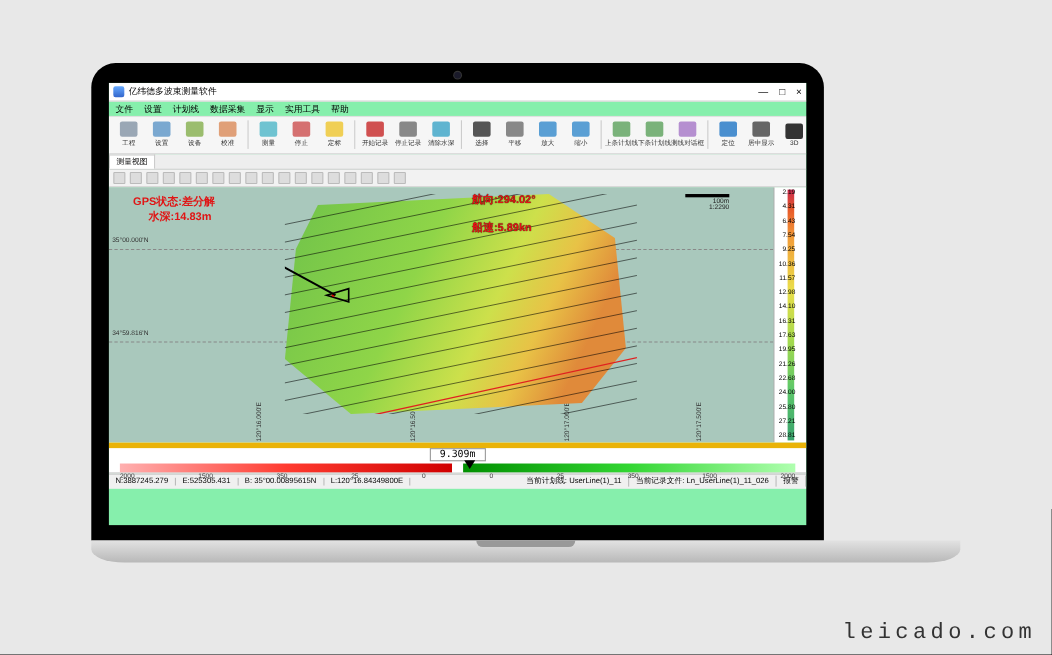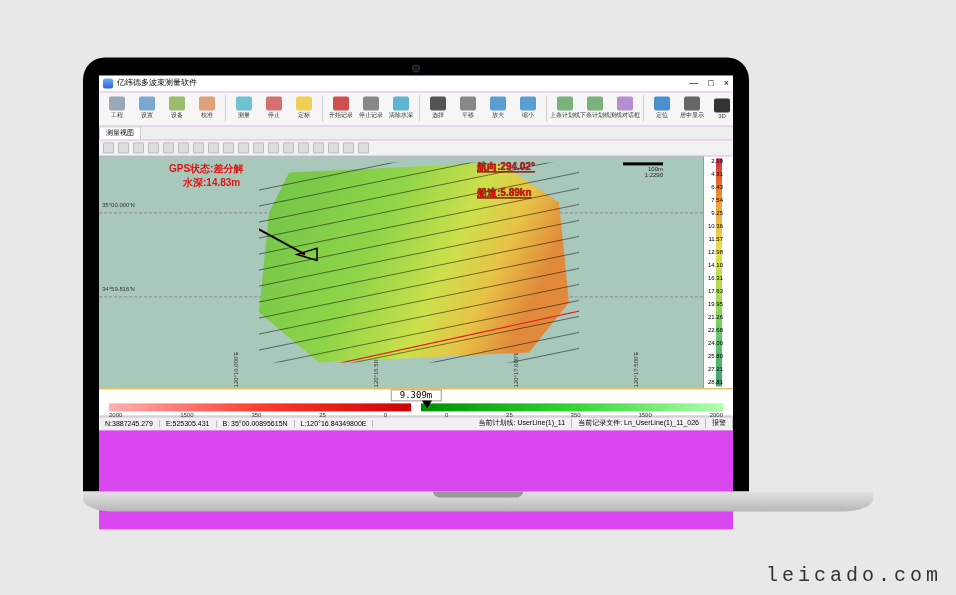--- a/index.html
+++ b/index.html
@@ -2,21 +2,21 @@
 <html><head>
 <meta charset="utf-8">
 <style>
 * { margin: 0; padding: 0; box-sizing: border-box; }
 body { width: 956px; height: 595px; background: #e8e8e8; font-family: "Microsoft YaHei", Arial, sans-serif; position: relative; overflow: hidden; }
 
 
 .laptop { position: absolute; left: 50%; top: 50%; transform: translate(-50%, -53%); }
 .screen-bezel { width: 666px; height: 434px; background: #000; border-radius: 22px 22px 0 0; padding: 18px 16px 14px 16px; position: relative; }
 .camera { position: absolute; top: 8px; left: 50%; transform: translateX(-50%); width: 6px; height: 6px; background: #1a1a2a; border-radius: 50%; box-shadow: 0 0 0 1px #333; }
-.screen { width: 634px; height: 454px; background: #d946ef; overflow: hidden; position: relative; font-size: 8px; }
+.screen { width: 634px; height: 402px; background: #86efac; overflow: hidden; position: relative; font-size: 8px; }
 .laptop-base { width: 790px; height: 20px; background: linear-gradient(#e2e2e2, #b8b8b8); border-radius: 0 0 30px 30px / 0 0 12px 12px; margin: 0 auto; position: relative; }
 .laptop-base::before { content:""; position:absolute; left:50%; top:0; transform:translateX(-50%); width:90px; height:6px; background:#999; border-radius:0 0 8px 8px; }
 
 
 .titlebar { height: 17px; background: #fff; display: flex; align-items: center; padding: 0 4px; border-bottom: 1px solid #d0d0d0; }
 .titlebar .icon { width:10px; height:10px; background: linear-gradient(#6af,#36c); border-radius:2px; margin-right:4px; }
 .titlebar .title { font-size: 8px; color: #000; flex:1; }
 .winctrl { display:flex; gap:10px; font-size:9px; color:#000; }
 .winctrl span { cursor:default; }
 
@@ -48,34 +48,34 @@
 
 
 .bathy { position:absolute; left:160px; top:6px; width:320px; height:200px; }
 .bathy svg { width:100%; height:100%; }
 
 
 .tracks line { stroke:#000; stroke-width:0.5; }
 
 
 .ovl { position:absolute; font-weight:bold; font-size:10px; }
-.ovl.red { color:#e01515;margin-left:48px; }
-.ovl.shadow { text-shadow: 0 0 1px #000; text-decoration: underline; }
+.ovl.red { color:#e01515; }
+.ovl.shadow { text-shadow: 0 0 1px #000; }
 
 
 .scalebar { position:absolute; top:6px; right:40px; font-size:6px; color:#222; text-align:right; }
 .scalebar .bar { width:40px; height:3px; background:#000; margin-bottom:1px; }
 
 
 .latline { position:absolute; left:0; right:0; border-top:1px dashed #888; }
 .latlbl { position:absolute; left:2px; font-size:6px; color:#333; background:rgba(169,200,188,0.7); padding:0 1px; }
 .lonlbl { position:absolute; bottom:1px; font-size:6px; color:#333; transform: rotate(-90deg); transform-origin: left bottom; }
 
 
-.cslider { height:28px; background:#fff; border-top:1px solid #eab308; border-bottom:1px solid #ccc; padding:2px 6px; position:relative; }
+.cslider { height:28px; background:#fff; border-top:5px solid #eab308; border-bottom:1px solid #ccc; padding:2px 6px; position:relative; }
 .cslider .reading { position:absolute; left:50%; top:0; transform:translateX(-50%); font-size:9px; border:1px solid #999; background:#fff; padding:0 8px; font-family: monospace; }
 .cslider .track { position:absolute; left:10px; right:10px; top:14px; height:8px; display:flex; }
 .cslider .seg { flex:1; }
 .cslider .seg.red { background: linear-gradient(to right, #ffb0b0, #ff3b30, #d00000); }
 .cslider .seg.gap { flex:0.03; background:#fff; }
 .cslider .seg.grn { background: linear-gradient(to right, #008f00, #32d632, #b0ffb0); }
 .cslider .ticks { position:absolute; left:10px; right:10px; top:23px; display:flex; justify-content:space-between; font-size:6px; color:#333; }
 .cslider .ptr { position:absolute; top:11px; left:51%; width:0; height:0; border-left:5px solid transparent; border-right:5px solid transparent; border-top:8px solid #000; }
 
 
@@ -97,20 +97,29 @@
       <div class="titlebar">
         <div class="icon"></div>
         <div class="title">亿纬德多波束测量软件</div>
         <div class="winctrl">
           <span>—</span>
           <span>□</span>
           <span>×</span>
         </div>
       </div>
 
+      <div class="menubar" id="menubar">
+          <span>文件</span>
+          <span>设置</span>
+          <span>计划线</span>
+          <span>数据采集</span>
+          <span>显示</span>
+          <span>实用工具</span>
+          <span>帮助</span>
+        </div>
 
       <div class="toolbar" id="toolbar1">
           <div class="tbtn">
             <div class="ic" style="background: rgb(154, 167, 181);"></div>
             <div class="lbl">工程</div>
           </div>
           <div class="tbtn">
             <div class="ic" style="background: rgb(122, 168, 208);"></div>
             <div class="lbl">设置</div>
           </div>

